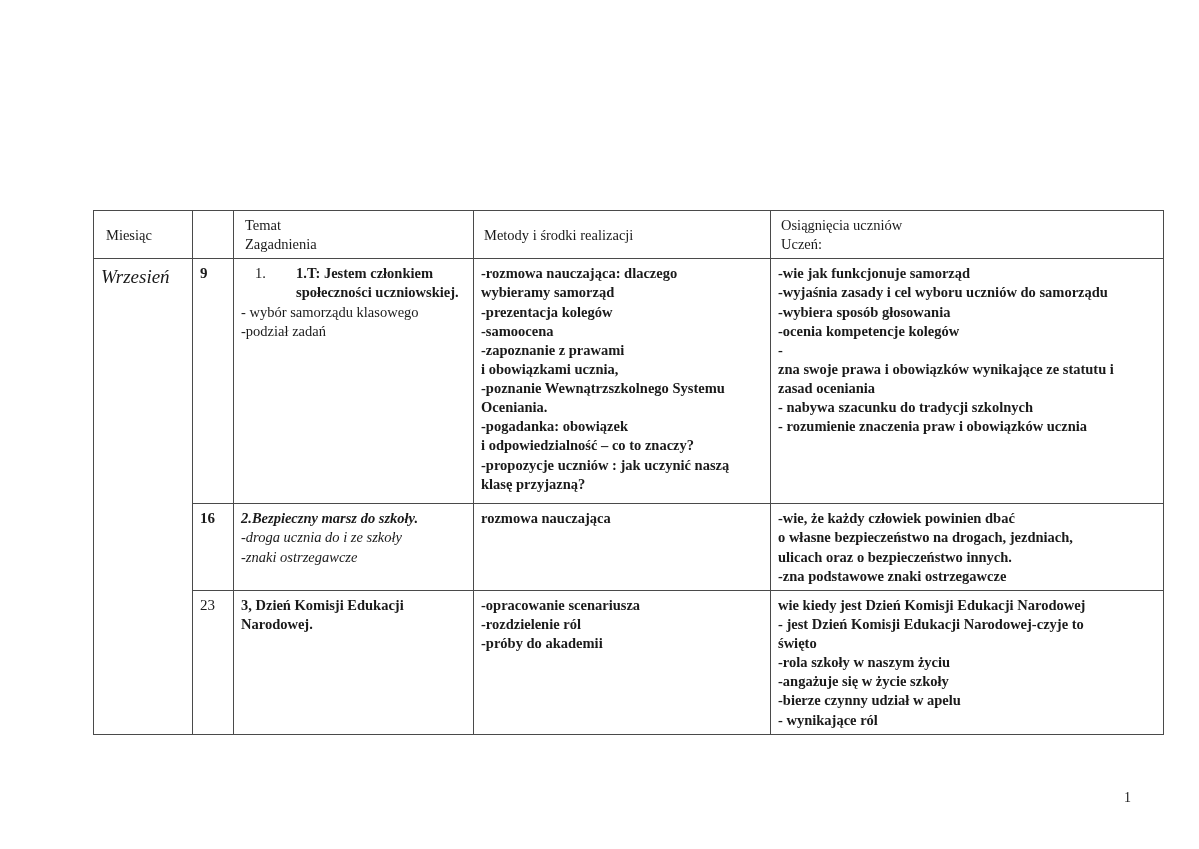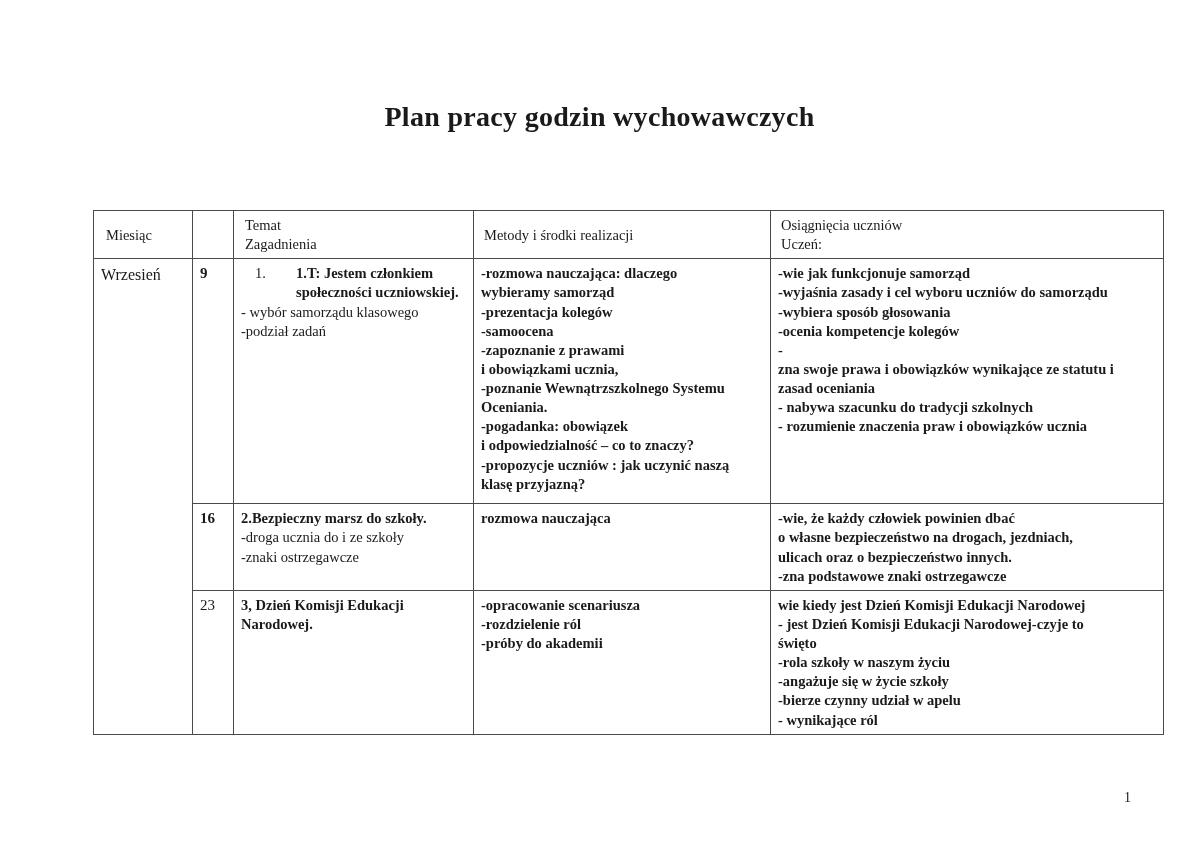--- a/index.html
+++ b/index.html
@@ -71,21 +71,22 @@
   thead td.hdr-blank { }
   thead td.hdr-topic { padding-left: 11px; }
   thead td.hdr-method { vertical-align: middle; padding-left: 10px; font-family: Liberation Serif, serif; }
   thead td.hdr-ach { padding-left: 10px; }
 
   .hdr-line { display: block; white-space: pre; }
 
   td.month-cell {
     padding-left: 10px;
     padding-top: 6px;
-    font-size: 16px;
+    font-size: 19px;
+    font-style: italic;
   }
   td.day-cell {
     text-align: left;
     padding-left: 8px;
     padding-top: 6px;
     font-size: 15px;
   }
   td.day-cell.bold { font-weight: bold; }
 
   td.topic-cell { padding-left: 9px; padding-top: 6px; }
@@ -101,37 +102,36 @@
     position: absolute;
     left: 14px;
     top: 0;
     font-weight: normal;
   }
   .plain-line { display: block; }
   .bold-line { display: block; font-weight: bold; }
   .line-block { display: block; font-weight: bold; }
 
   .row1-topic { min-height: 235px; }
-  .row2-topic { min-height: 68px; }
+  .row2-topic { min-height: 68px; font-style: italic; }
   .row3-topic { min-height: 120px; }
 
   .page-number {
     position: absolute;
     right: 68px;
     top: 790px;
     font-size: 14px;
     font-family: "Liberation Serif", "DejaVu Serif", serif;
   }
 </style>
 </head>
 <body>
 
 <div class="page">
 
-  <div class="doc-title">Plan pracy godzin wychowawczych</div>
 
   <table class="plan-table">
     <colgroup>
       <col class="c-month">
       <col class="c-day">
       <col class="c-topic">
       <col class="c-method">
       <col class="c-ach">
     </colgroup>
     <thead>

